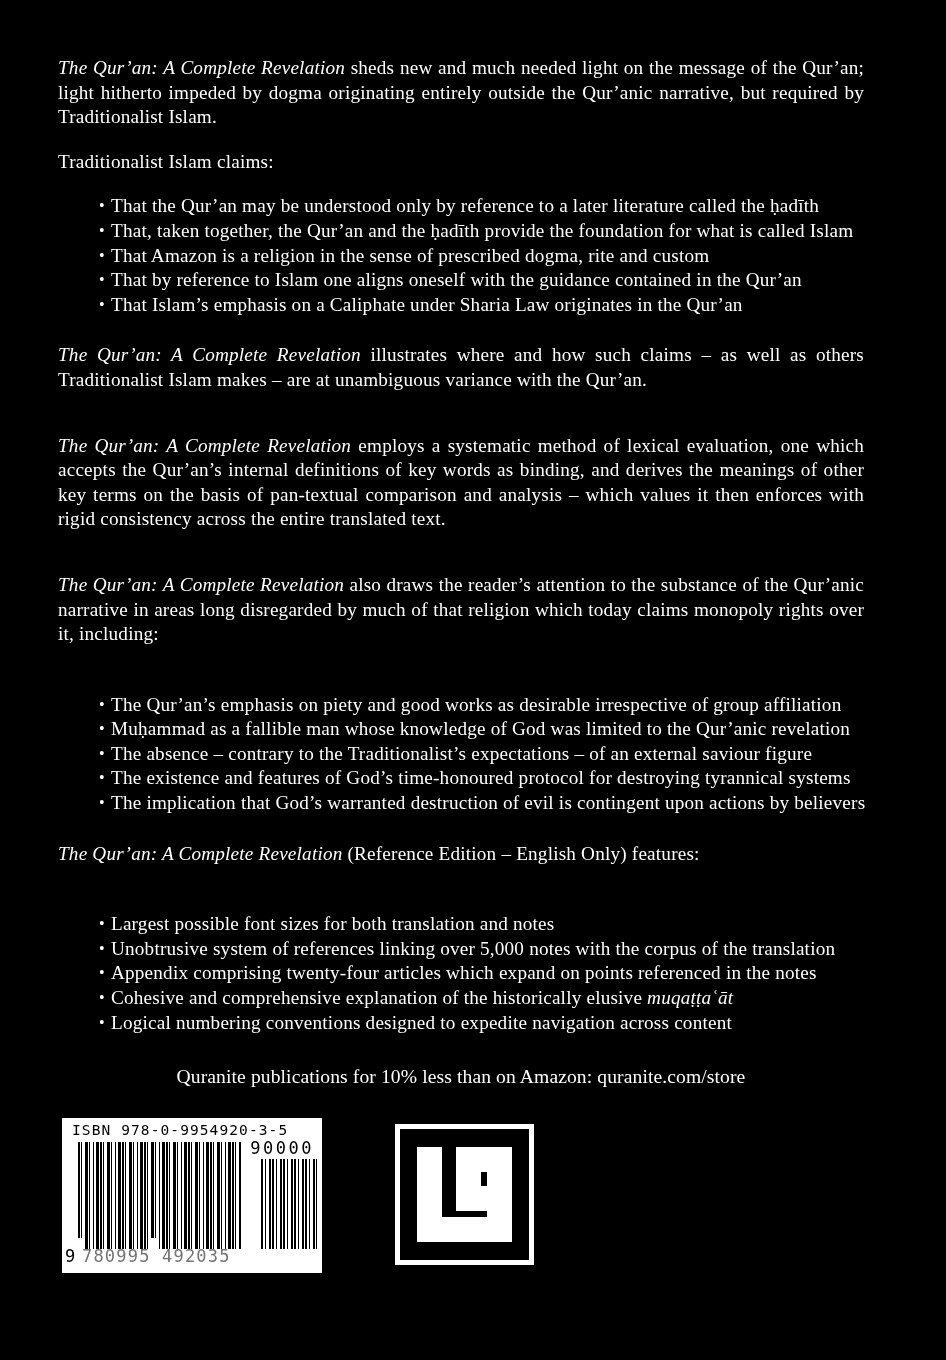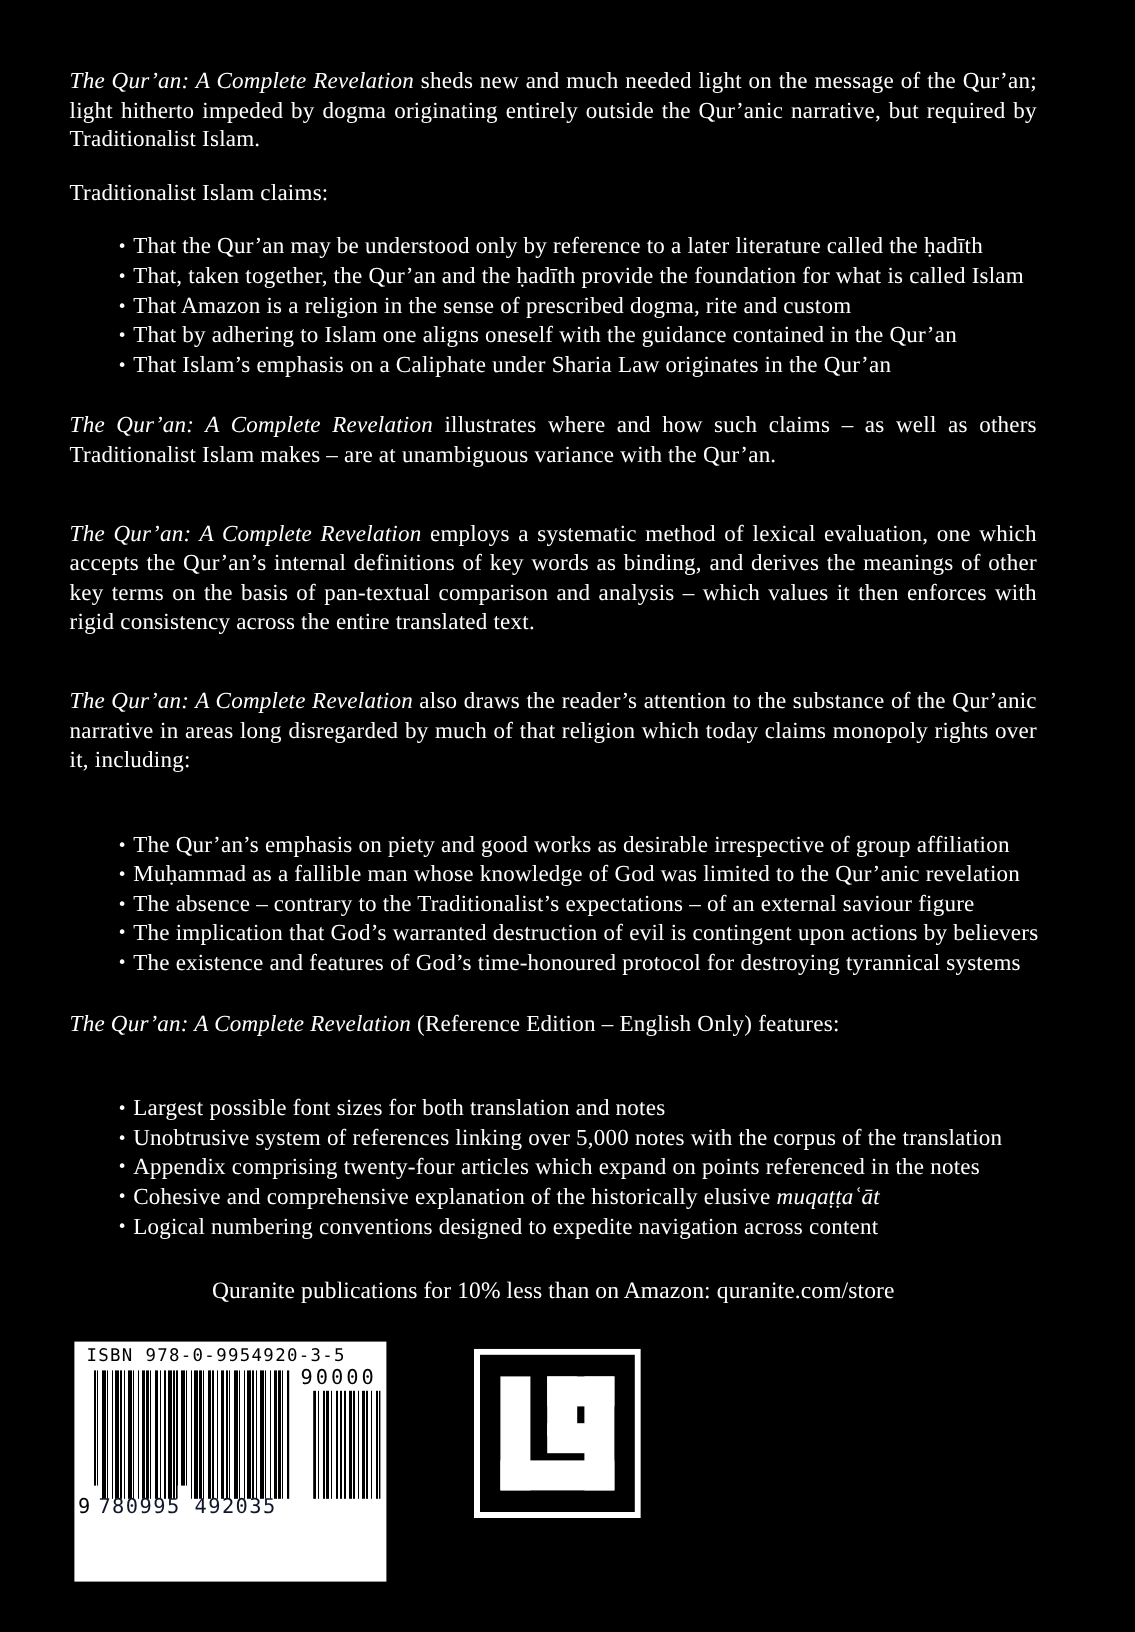--- a/index.html
+++ b/index.html
@@ -79,21 +79,21 @@
     letter-spacing: 0.005em;
     width: 806px;
   }
 
   
   #barcode-area {
     position: absolute;
     left: 62px;
     top: 1118px;
     width: 260px;
-    height: 200px;
+    height: 155px;
     background: #ffffff;
     box-sizing: border-box;
     text-decoration: underline;
   }
   .isbn-line {
     position: absolute;
     left: 10px;
     top: 4px;
     font-family: "DejaVu Sans Mono", "Liberation Mono", monospace;
     font-size: 14.5px;
@@ -146,21 +146,21 @@
     font-size: 17px;
     color: #000000;
   }
   .ean-digits {
     position: absolute;
     left: 20px;
     top: 128px;
     font-family: "DejaVu Sans Mono", "Liberation Mono", monospace;
     font-size: 17px;
     letter-spacing: 1.2px;
-    color: #0f172a;
+    color: #737373;
     white-space: nowrap;
   }
   .quiet-patch {
     position: absolute;
     background: #ffffff;
   }
 
   
   #publisher-logo {
     position: absolute;
@@ -179,21 +179,21 @@
   <div class="text-column">
 
     <p class="para"><em class="title-italic">The Qur’an: A Complete Revelation</em><span> sheds new and much needed light on the message of the Qur’an; light hitherto impeded by dogma originating entirely outside the Qur’anic narrative, but required by Traditionalist Islam.</span></p>
 
     <p class="para">Traditionalist Islam claims:</p>
 
     <ul class="bullets">
       <li>That the Qur’an may be understood only by reference to a later literature called the ḥadīth</li>
       <li>That, taken together, the Qur’an and the ḥadīth provide the foundation for what is called Islam</li>
       <li>That Amazon is a religion in the sense of prescribed dogma, rite and custom</li>
-      <li>That by adhering to Islam one aligns oneself with the guidance contained in the Qur’an</li>
+      <li>That by reference to Islam one aligns oneself with the guidance contained in the Qur’an</li>
       <li>That Islam’s emphasis on a Caliphate under Sharia Law originates in the Qur’an</li>
     </ul>
 
     <div class="block-gap-med"></div>
 
     <p class="para"><em class="title-italic">The Qur’an: A Complete Revelation</em><span> illustrates where and how such claims – as well as others Traditionalist Islam makes – are at unambiguous variance with the Qur’an.</span></p>
 
     <div class="block-gap-small"></div>
 
     <p class="para"><em class="title-italic">The Qur’an: A Complete Revelation</em><span> employs a systematic method of lexical evaluation, one which accepts the Qur’an’s internal definitions of key words as binding, and derives the meanings of other key terms on the basis of pan-textual comparison and analysis – which values it then enforces with rigid consistency across the entire translated text.</span></p>
@@ -201,22 +201,22 @@
     <div class="block-gap-small"></div>
 
     <p class="para"><em class="title-italic">The Qur’an: A Complete Revelation</em><span> also draws the reader’s attention to the substance of the Qur’anic narrative in areas long disregarded by much of that religion which today claims monopoly rights over it, including:</span></p>
 
     <div class="block-gap-med"></div>
 
     <ul class="bullets">
       <li>The Qur’an’s emphasis on piety and good works as desirable irrespective of group affiliation</li>
       <li>Muḥammad as a fallible man whose knowledge of God was limited to the Qur’anic revelation</li>
       <li>The absence – contrary to the Traditionalist’s expectations – of an external saviour figure</li>
+      <li>The existence and features of God’s time-honoured protocol for destroying tyrannical systems</li>
       <li>The implication that God’s warranted destruction of evil is contingent upon actions by believers</li>
-      <li>The existence and features of God’s time-honoured protocol for destroying tyrannical systems</li>
     </ul>
 
     <div class="block-gap-med"></div>
 
     <p class="para"><em class="title-italic">The Qur’an: A Complete Revelation</em><span> (Reference Edition – English Only) features:</span></p>
 
     <div class="block-gap-med"></div>
 
     <ul class="bullets">
       <li>Largest possible font sizes for both translation and notes</li>

